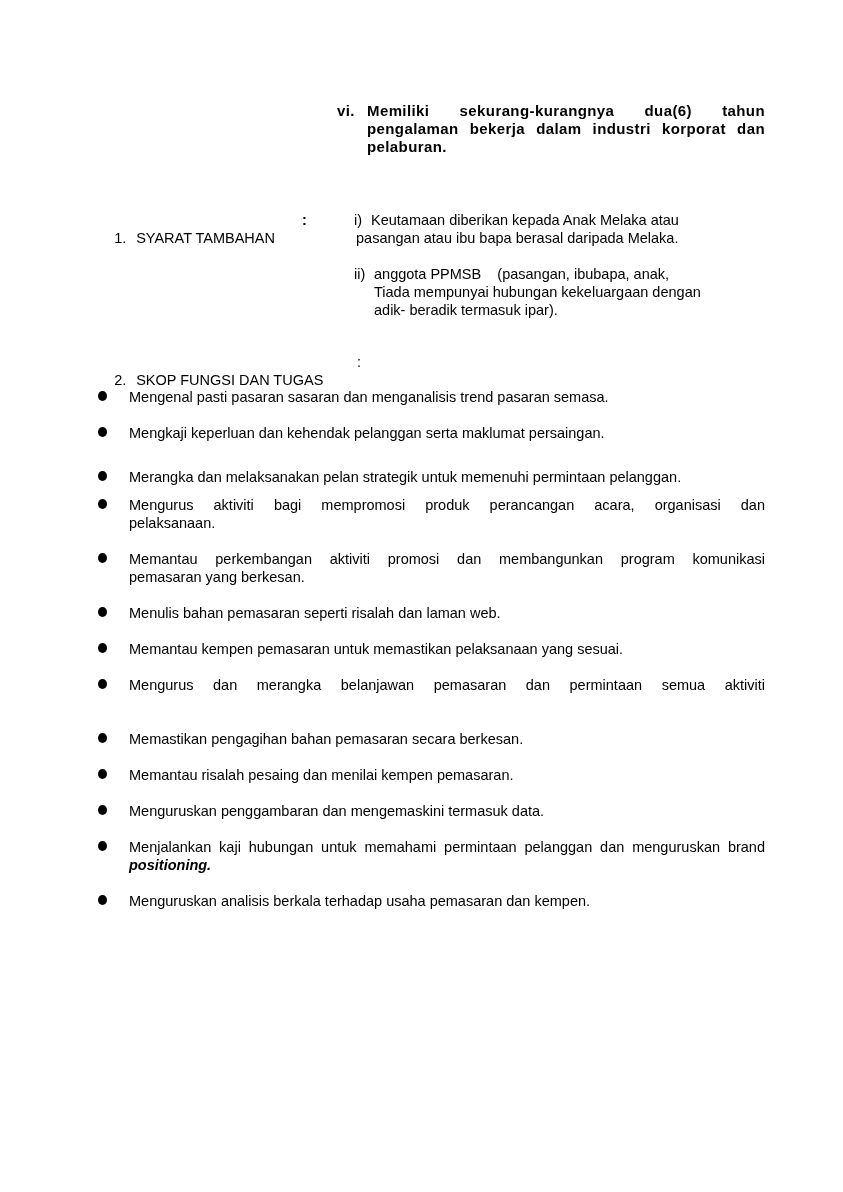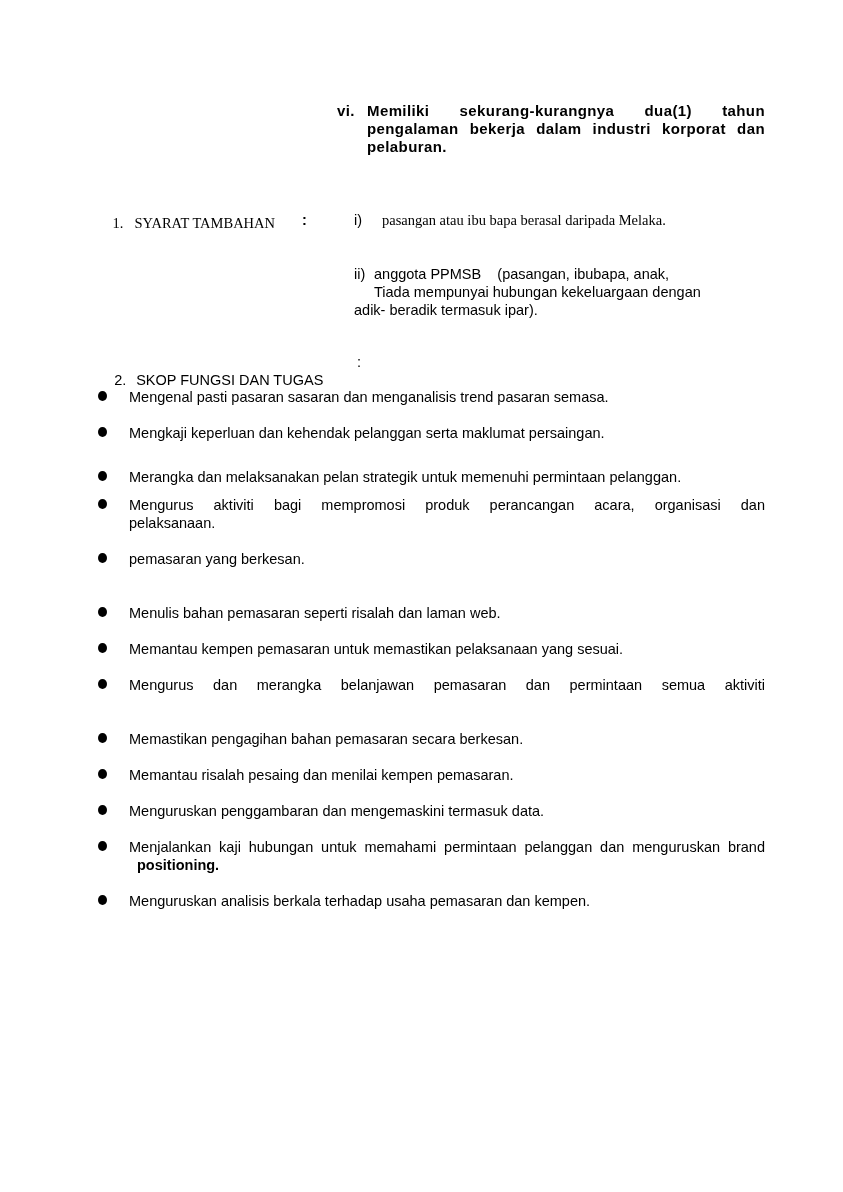--- a/index.html
+++ b/index.html
@@ -104,51 +104,52 @@
       margin-left: 31px;
       text-align: justify;
     }
     .bullet-text .jl {
       display: block;
       text-align: justify;
       text-align-last: justify;
     }
     .bullet-text .em {
       font-weight: bold;
-      margin-left: 8px;
+      font-style: italic;
     }
   </style>
 </head>
 <body>
 
 <div class="page">
 
   <div class="item-vi">
     <span class="num">vi.</span>
     <div class="txt">
-      <span class="line1">Memiliki sekurang-kurangnya dua(1) tahun</span>
+      <span class="line1">Memiliki sekurang-kurangnya dua(6) tahun</span>
       <span class="line2">pengalaman bekerja dalam industri korporat dan pelaburan.</span>
     </div>
   </div>
 
-  <div class="section-head" style="top:196px;font-family:Liberation Serif, serif;">
+  <div class="section-head" style="top:211px;">
     <span class="sec-num">1.</span><span>SYARAT TAMBAHAN</span>
   </div>
   <span class="colon" style="left:302px; top:211px; font-weight:bold;">:</span>
 
   <div class="sub-item" style="top:211px;">
     <span class="roman">i)</span>
-    <span class="sub-text" style="margin-left:28px;font-family:Liberation Serif, serif;">pasangan atau ibu bapa berasal daripada Melaka.</span>
+    <span class="sub-text" style="margin-left:17px;">Keutamaan diberikan kepada Anak Melaka atau</span>
+    <span class="sub-text" style="margin-left:2px;">pasangan atau ibu bapa berasal daripada Melaka.</span>
   </div>
 
   <div class="sub-item" style="top:265px;">
     <span class="roman">ii)</span>
     <span class="sub-text" style="margin-left:20px; white-space:pre;">anggota PPMSB    (pasangan, ibubapa, anak,</span>
     <span class="sub-text" style="margin-left:20px;">Tiada mempunyai hubungan kekeluargaan dengan</span>
-    <span class="sub-text" style="">adik- beradik termasuk ipar).</span>
+    <span class="sub-text" style="margin-left:20px;">adik- beradik termasuk ipar).</span>
   </div>
 
   <div class="section-head" style="top:353px;">
     <span class="sec-num">2.</span><span>SKOP FUNGSI DAN TUGAS</span>
   </div>
   <span class="colon" style="left:357px; top:353px;">:</span>
 
   <div class="bullets">
     <div class="bullet-item" style="top:0px;">
       <span class="bullet-dot"></span>
@@ -165,20 +166,21 @@
     <div class="bullet-item" style="top:108px;">
       <span class="bullet-dot"></span>
       <div class="bullet-text">
         <span class="jl">Mengurus aktiviti bagi mempromosi produk perancangan acara, organisasi dan</span>
         <span>pelaksanaan.</span>
       </div>
     </div>
     <div class="bullet-item" style="top:162px;">
       <span class="bullet-dot"></span>
       <div class="bullet-text">
+        <span class="jl">Memantau perkembangan aktiviti promosi dan membangunkan program komunikasi</span>
         <span>pemasaran yang berkesan.</span>
       </div>
     </div>
     <div class="bullet-item" style="top:216px;">
       <span class="bullet-dot"></span>
       <div class="bullet-text"><span>Menulis bahan pemasaran seperti risalah dan laman web.</span></div>
     </div>
     <div class="bullet-item" style="top:252px;">
       <span class="bullet-dot"></span>
       <div class="bullet-text"><span>Memantau kempen pemasaran untuk memastikan pelaksanaan yang sesuai.</span></div>

